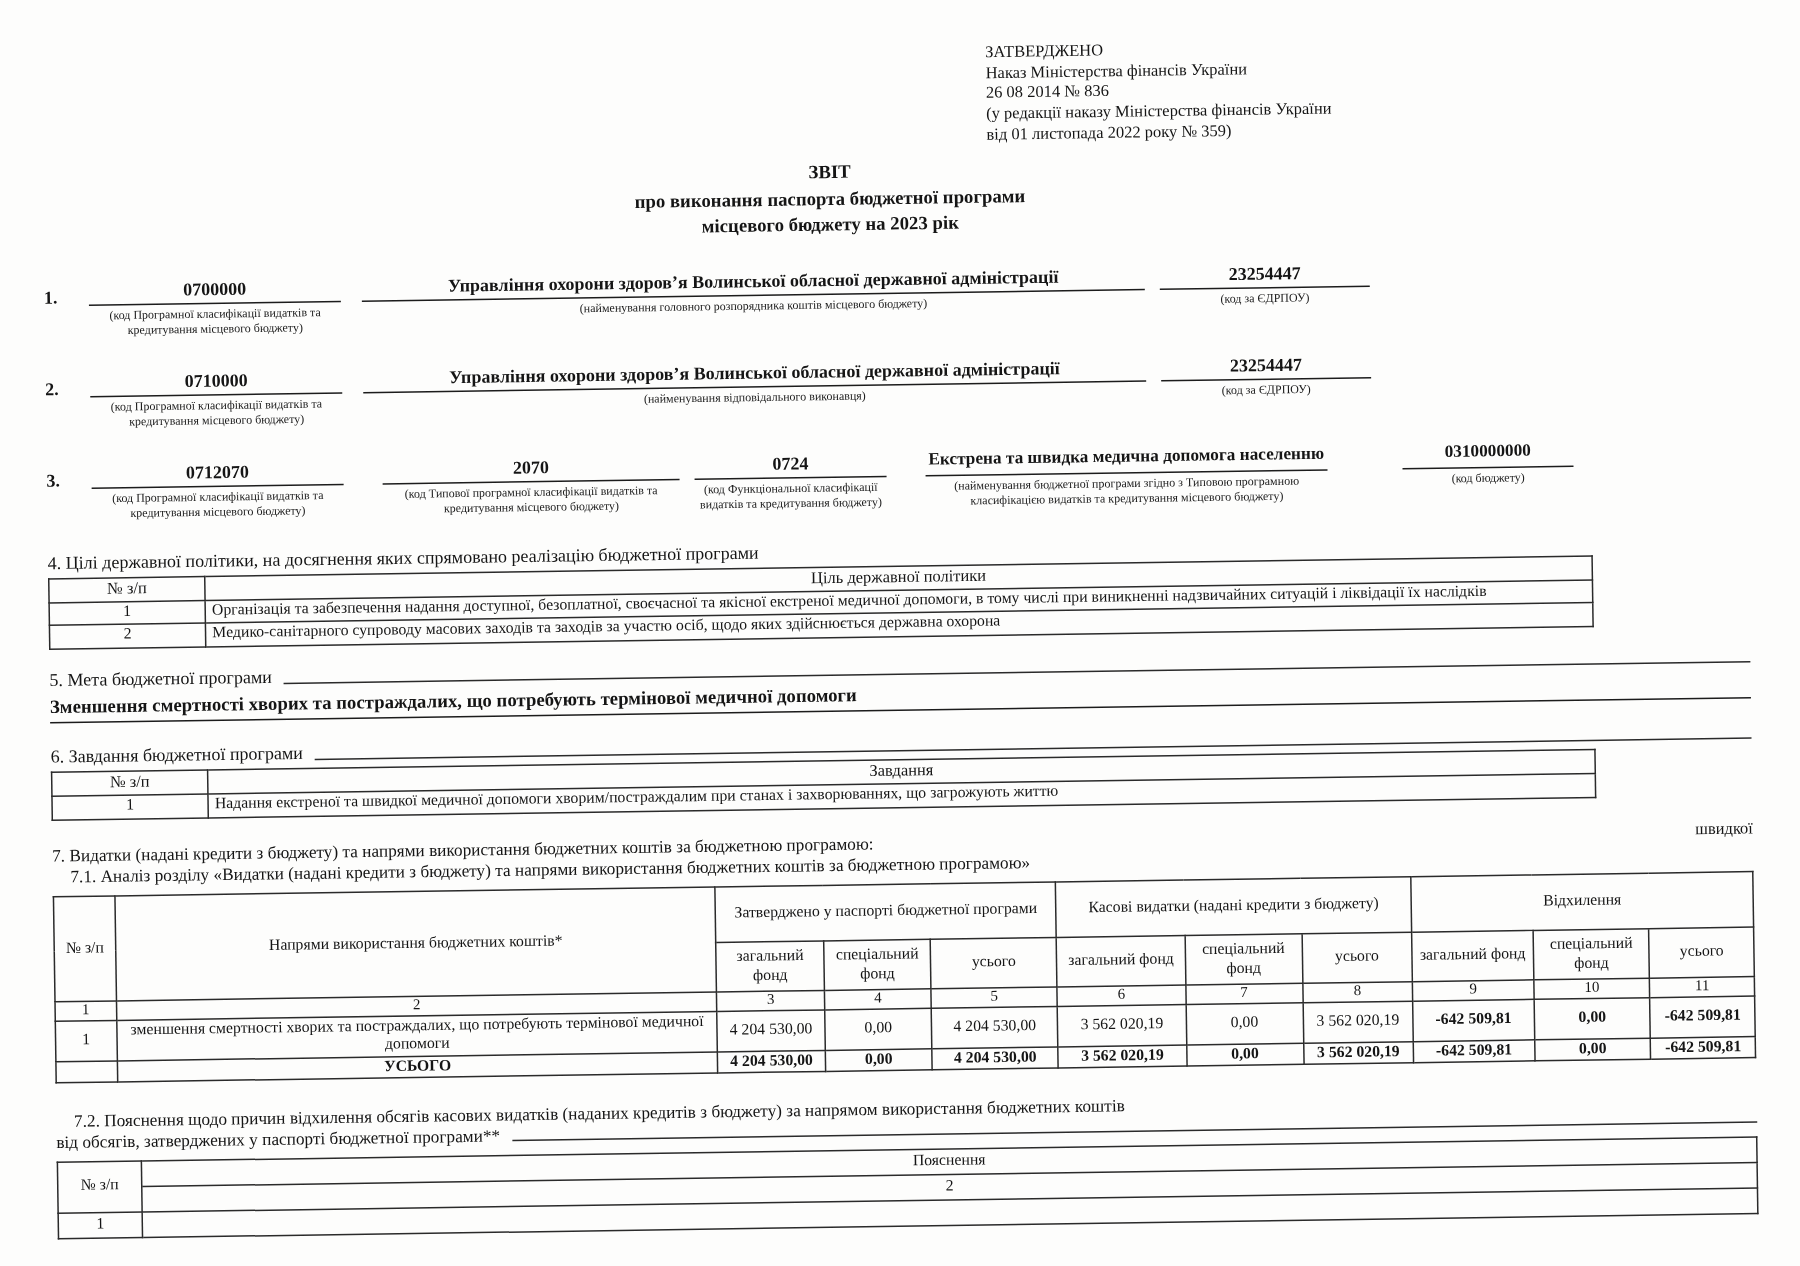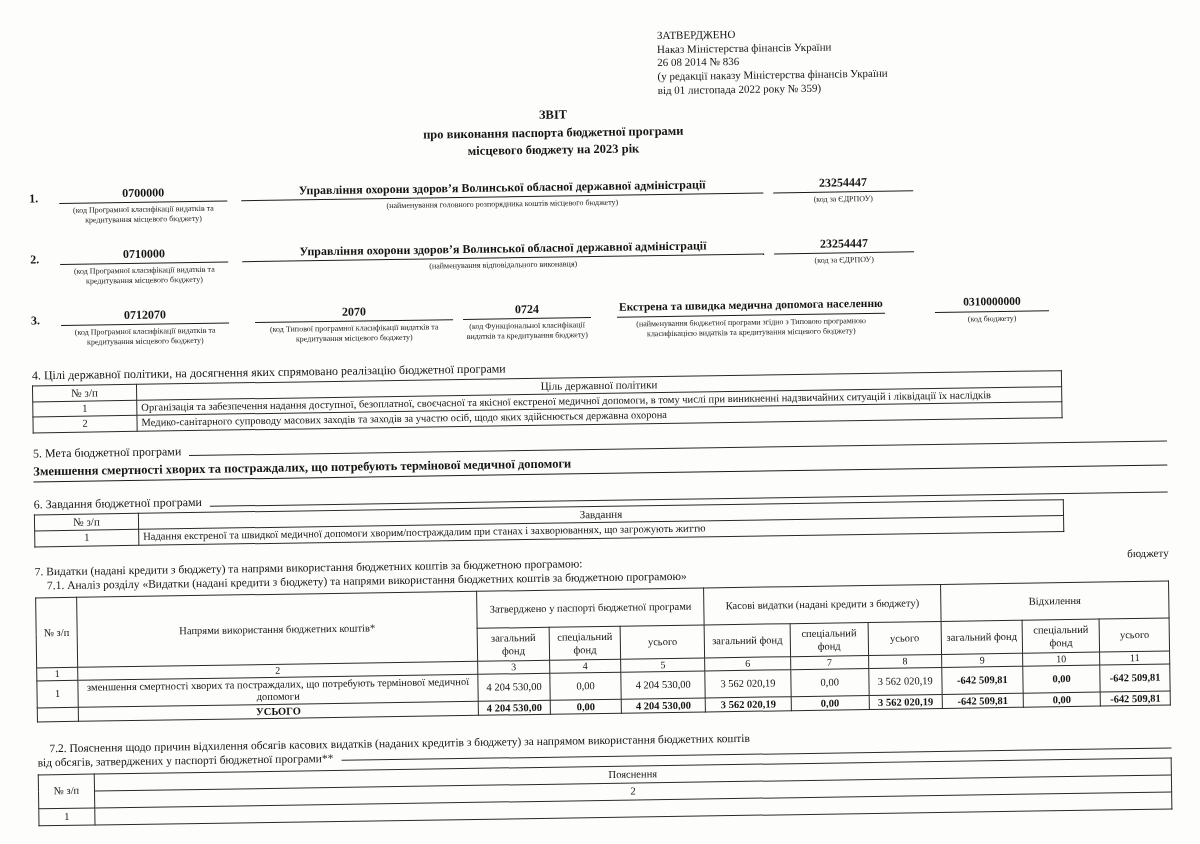--- a/index.html
+++ b/index.html
@@ -198,21 +198,21 @@
         <td class="c">1</td>
         <td>Надання екстреної та швидкої медичної допомоги хворим/постраждалим при станах і захворюваннях, що загрожують життю</td>
       </tr>
     </tbody>
         </table>
   </div>
 
   <div style="margin-top:18px;">
     <div class="sec7-line">
       <span>7. Видатки (надані кредити з бюджету) та напрями використання бюджетних коштів за бюджетною програмою:</span>
-      <span class="currency">бюджету</span>
+      <span class="currency">швидкої</span>
     </div>
     <div class="sec7-line" style="margin-left:12px;margin-top:2px;">
       <span>7.1. Аналіз розділу «Видатки (надані кредити з бюджету) та напрями використання бюджетних коштів за бюджетною програмою»</span>
     </div>
 
     <table class="exp-table71">
       <colgroup>
         <col style="width:40px;">
             <col style="width:392px;">
         <col style="width:70px;">

